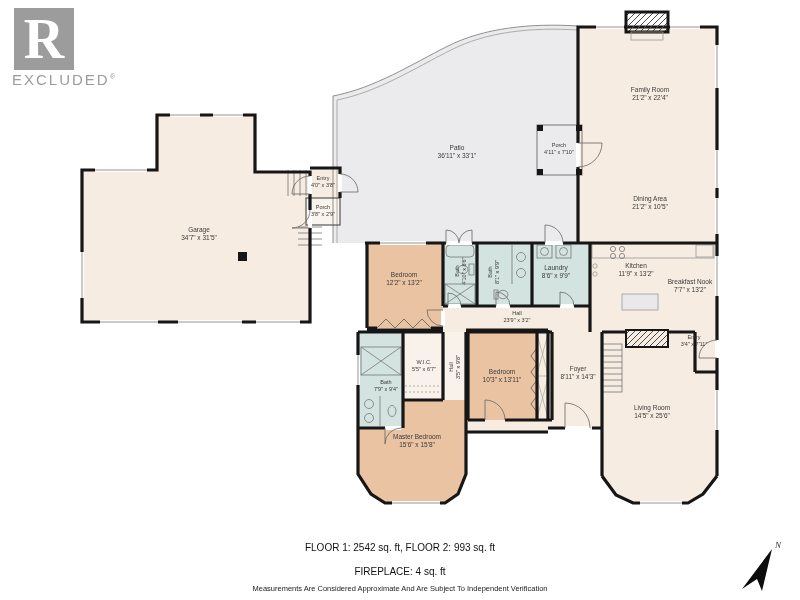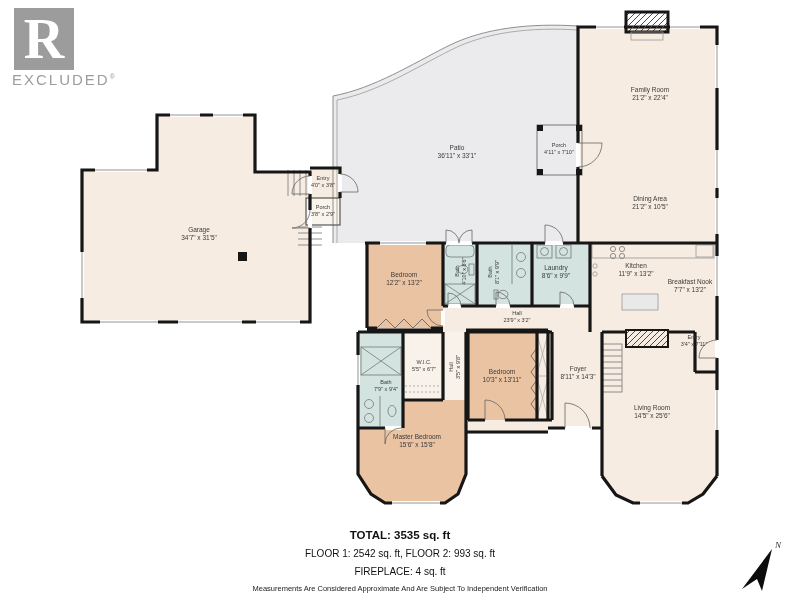--- a/index.html
+++ b/index.html
@@ -19,21 +19,21 @@
     position:absolute;transform:translate(-50%,-50%);
     display:flex;flex-direction:column;align-items:center;
     font-size:6.5px;line-height:1.3;color:#3a3a3a;white-space:nowrap;text-align:center;
     pointer-events:none;
   }
   .lbl.rot{transform:translate(-50%,-50%) rotate(-90deg);}
   .lbl.sm{font-size:5.5px;line-height:1.2;}
   
   .summary{position:absolute;left:0;top:529px;width:800px;text-align:center;color:#111;}
   .summary .total{font-size:11.5px;font-weight:bold;}
-  .summary .line{font-size:10px;margin-top:7px;}
+  .summary .line{font-size:10px;margin-top:13px;}
   .summary .disclaimer{font-size:7.5px;margin-top:7px;color:#222;}
 </style>
 </head>
 <body>
 
 <div class="canvas">
 
   <svg width="800" height="600" viewBox="0 0 800 600">
     <defs>
       <pattern id="hatch" width="6" height="6" patternUnits="userSpaceOnUse">
@@ -344,19 +344,18 @@
   <div class="lbl sm" style="left:694px;top:341px">
     <span>Entry</span>
     <span>3'4" x 7'11"</span>
   </div>
   <div class="lbl" style="left:652px;top:412px">
     <span>Living Room</span>
     <span>14'5" x 25'6"</span>
   </div>
 
   <div class="summary">
-    <div class="total">TOTAL: 3535 sq. ft</div>
     <div class="line">FLOOR 1: 2542 sq. ft, FLOOR 2: 993 sq. ft</div>
     <div class="line">FIREPLACE: 4 sq. ft</div>
     <div class="disclaimer">Measurements Are Considered Approximate And Are Subject To Independent Verification</div>
   </div>
 
 </div>
 
 </body></html>

